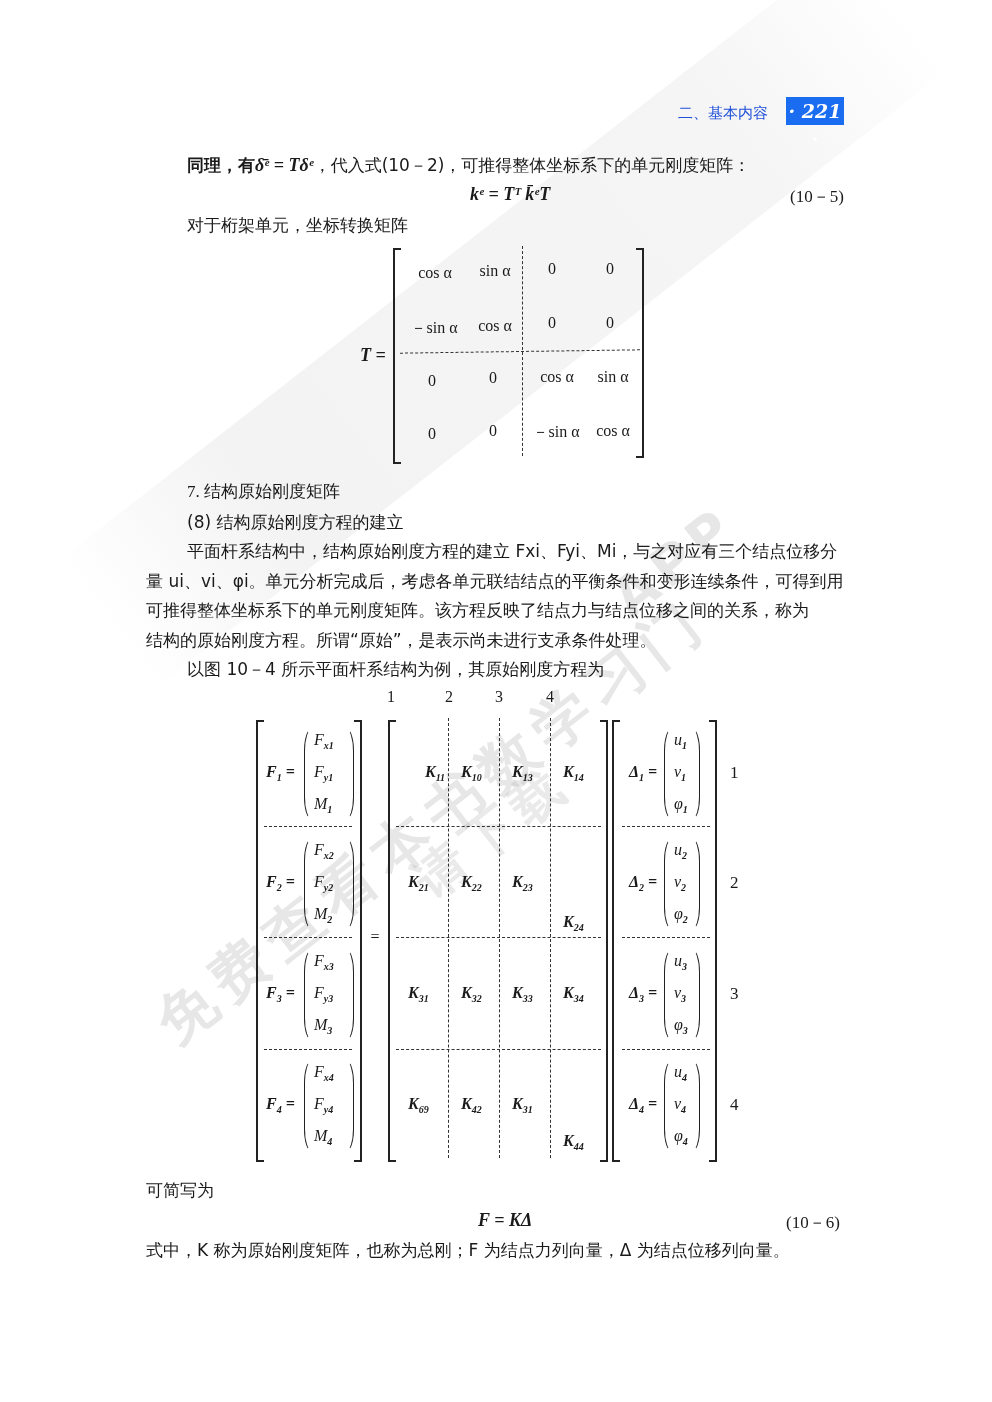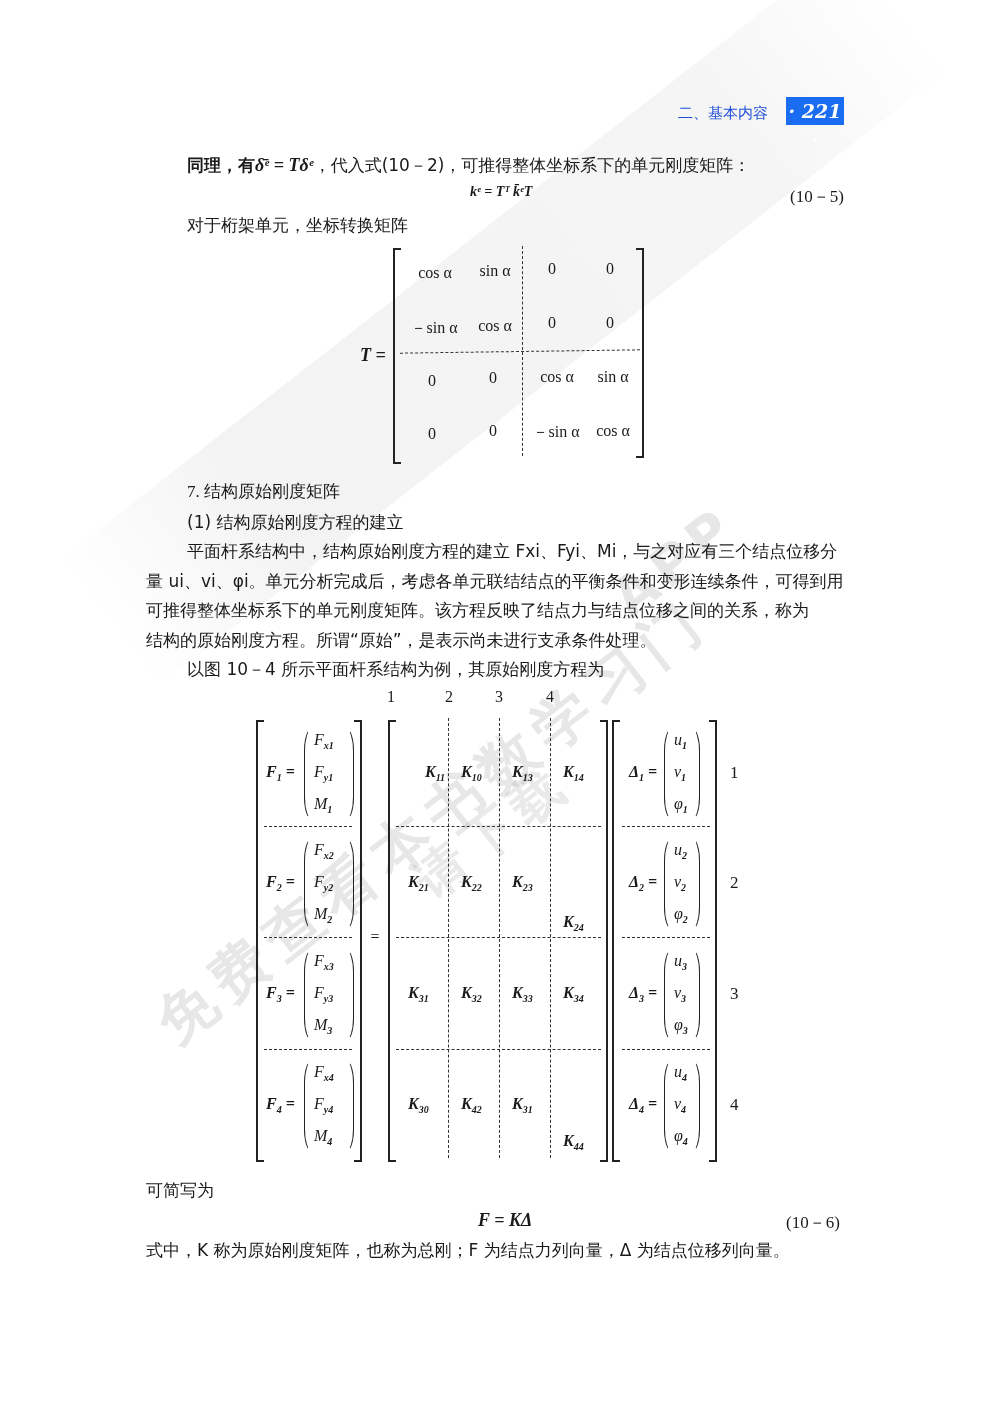--- a/index.html
+++ b/index.html
@@ -44,21 +44,21 @@
 <div class="wm-text">免费查看本书数学习门</div>
 <div class="wm-text2">请下载</div>
 <div class="wm-app">APP</div>
 
 <div class="abs header-sec">二、基本内容</div>
 <div class="abs page-no">· 221 ·</div>
 
 <div class="abs p" style="left:187px; top:155px;">
   <span class="bold">同理，有</span><span class="math bold" style="font-size:18px;">δ̄ᵉ = Tδᵉ</span><span>，代入式(10－2)，可推得整体坐标系下的单元刚度矩阵：</span>
 </div>
-<div class="abs math bold" style="left:470px; top:184px; font-size:14px;">kᵉ = Tᵀ k̄ᵉT</div>
+<div class="abs math bold" style="left:470px; top:184px; font-size:18px;">kᵉ = Tᵀ k̄ᵉT</div>
 <div class="abs eq-no" style="left:780px; top:185px;margin-left:10px;">(10－5)</div>
 
 <div class="abs p" style="left:187px; top:215px;">对于桁架单元，坐标转换矩阵</div>
 
 <div class="abs math bold" style="left:360px; top:345px; font-size:18px;">T =</div>
 <div class="brk l" style="left:393px; top:248px; height:212px;"></div>
 <div class="brk r" style="left:636px; top:248px; height:206px;"></div>
 <div class="dash-v" style="left:522px; top:246px; height:210px;"></div>
 <div class="dash-h" style="left:400px; top:351px; width:240px; transform:rotate(-0.8deg);"></div>
 
@@ -76,21 +76,21 @@
 <div class="cell" style="left:473px; top:369px; width:40px;">0</div>
 <div class="cell" style="left:530px; top:368px; width:54px;">cos α</div>
 <div class="cell" style="left:588px; top:368px; width:50px;">sin α</div>
 
 <div class="cell" style="left:412px; top:425px; width:40px;">0</div>
 <div class="cell" style="left:473px; top:422px; width:40px;">0</div>
 <div class="cell" style="left:526px; top:422px; width:60px;">－sin α</div>
 <div class="cell" style="left:588px; top:422px; width:50px;">cos α</div>
 
 <div class="abs p" style="left:187px; top:482px; font-family:'Liberation Serif',serif;">7. 结构原始刚度矩阵</div>
-<div class="abs p" style="left:187px; top:512px;">(1) 结构原始刚度方程的建立</div>
+<div class="abs p" style="left:187px; top:512px;">(8) 结构原始刚度方程的建立</div>
 <div class="abs p" style="left:187px; top:541px;">平面杆系结构中，结构原始刚度方程的建立 Fxi、Fyi、Mi，与之对应有三个结点位移分</div>
 <div class="abs p" style="left:146px; top:571px;">量 ui、vi、φi。单元分析完成后，考虑各单元联结结点的平衡条件和变形连续条件，可得到用</div>
 <div class="abs p" style="left:146px; top:600px;">可推得整体坐标系下的单元刚度矩阵。该方程反映了结点力与结点位移之间的关系，称为</div>
 <div class="abs p" style="left:146px; top:630px;">结构的原始刚度方程。所谓“原始”，是表示尚未进行支承条件处理。</div>
 <div class="abs p" style="left:187px; top:659px;">以图 10－4 所示平面杆系结构为例，其原始刚度方程为</div>
 
 <div class="cell" style="left:384px; top:688px; width:14px;">1</div>
 <div class="cell" style="left:442px; top:688px; width:14px;">2</div>
 <div class="cell" style="left:492px; top:688px; width:14px;">3</div>
 <div class="cell" style="left:543px; top:688px; width:14px;">4</div>
@@ -162,21 +162,21 @@
   <div class="cell math bold" style="left:408px; top:873px;">K<sub>21</sub></div>
   <div class="cell math bold" style="left:461px; top:873px;">K<sub>22</sub></div>
   <div class="cell math bold" style="left:512px; top:873px;">K<sub>23</sub></div>
   <div class="cell math bold" style="left:563px; top:873px;margin-top:40px;">K<sub>24</sub></div>
 
   <div class="cell math bold" style="left:408px; top:984px;">K<sub>31</sub></div>
   <div class="cell math bold" style="left:461px; top:984px;">K<sub>32</sub></div>
   <div class="cell math bold" style="left:512px; top:984px;">K<sub>33</sub></div>
   <div class="cell math bold" style="left:563px; top:984px;">K<sub>34</sub></div>
 
-  <div class="cell math bold" style="left:408px; top:1095px;">K<sub>30</sub></div>
+  <div class="cell math bold" style="left:408px; top:1095px;">K<sub>69</sub></div>
   <div class="cell math bold" style="left:461px; top:1095px;">K<sub>42</sub></div>
   <div class="cell math bold" style="left:512px; top:1095px;">K<sub>31</sub></div>
   <div class="cell math bold" style="left:563px; top:1095px;margin-top:37px;">K<sub>44</sub></div>
 </div>
 
 <div>
   <div class="cell math bold" style="left:629px; top:763px;"><span>Δ</span><sub>1</sub> =</div>
   <div class="paren l" style="left:664px; top:728px; height:90px;"></div>
   <div class="paren r" style="left:684px; top:728px; height:90px;"></div>
   <div class="cell math" style="left:674px; top:731px;"><span>u</span><sub>1</sub></div>

